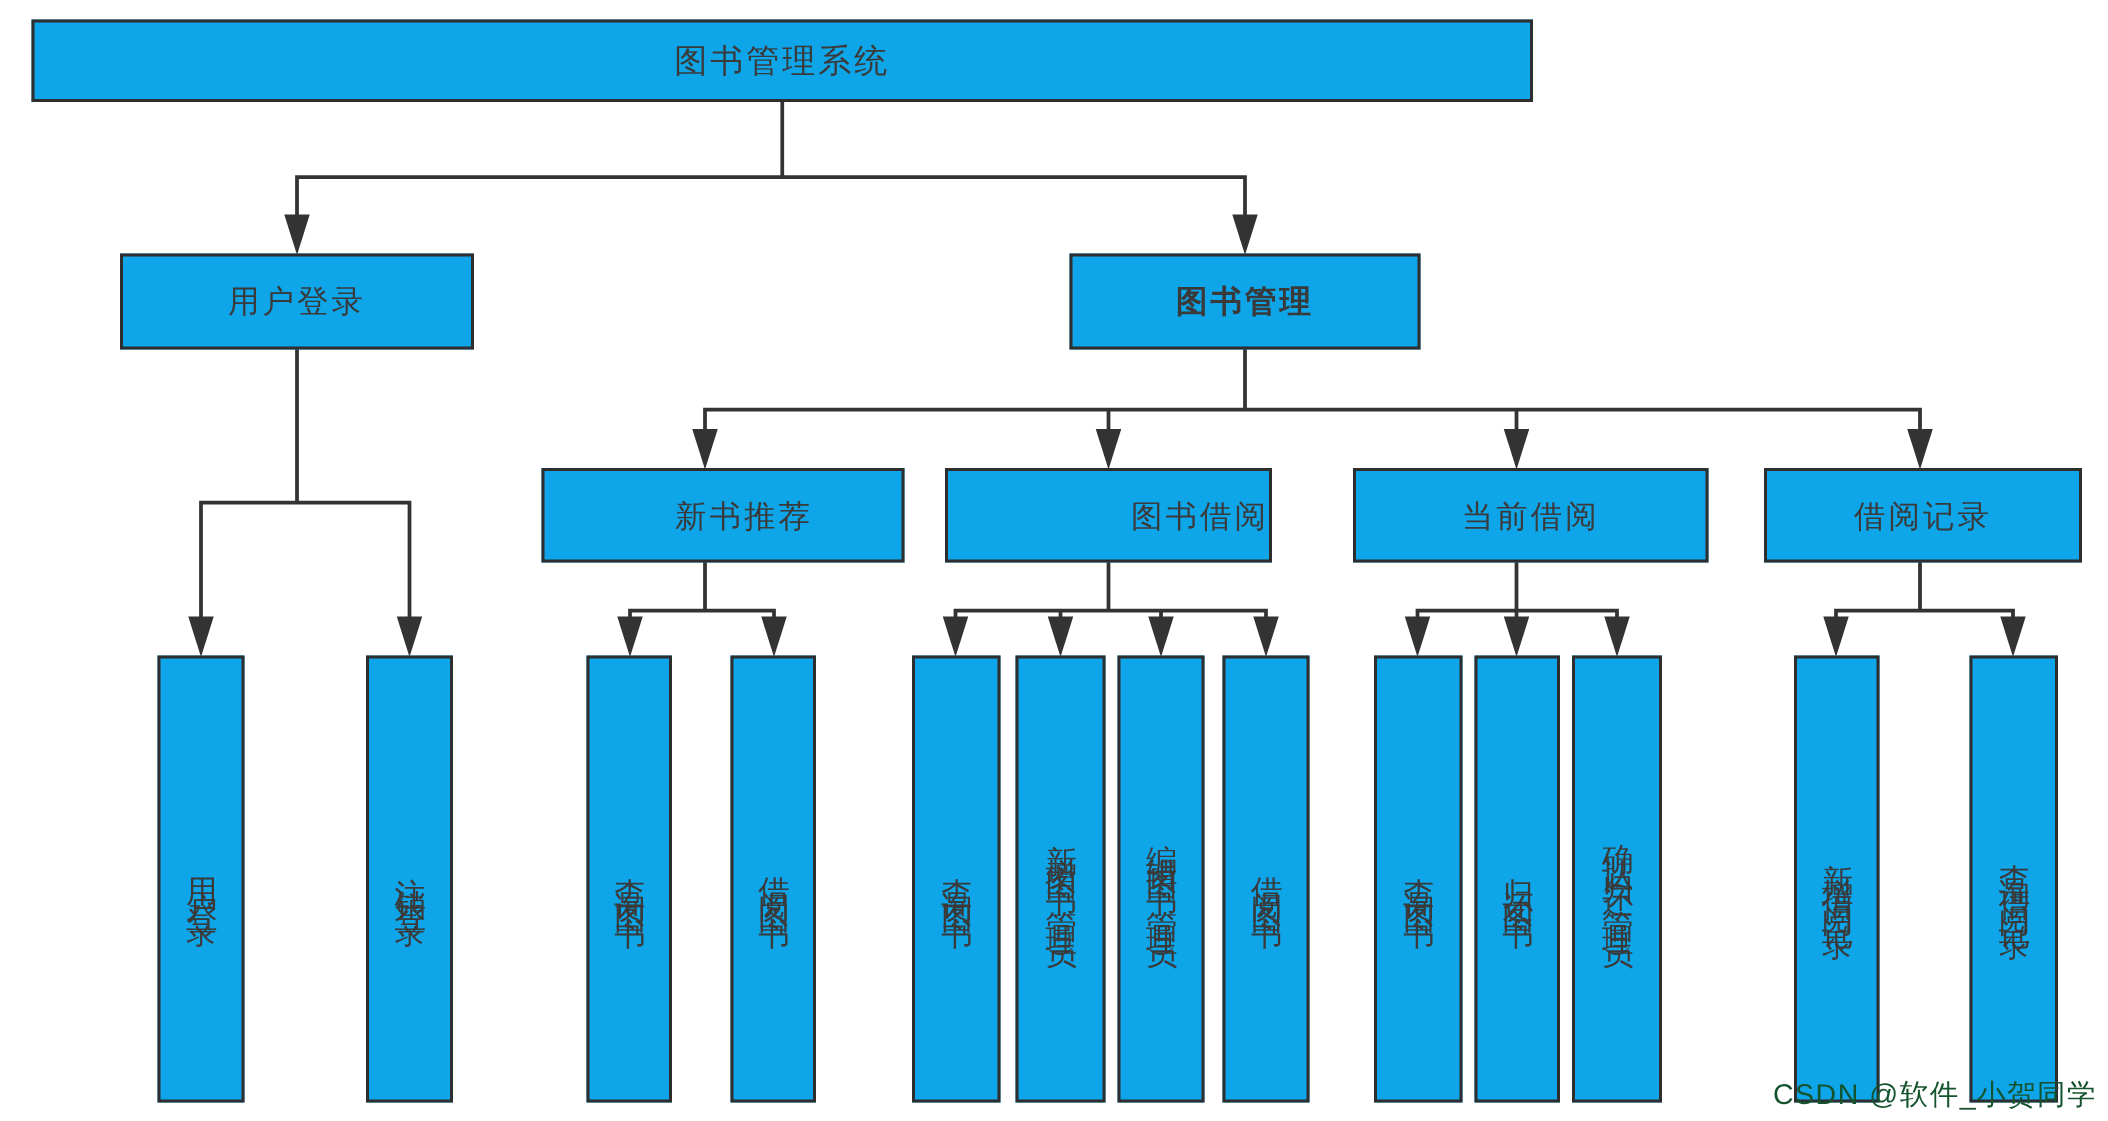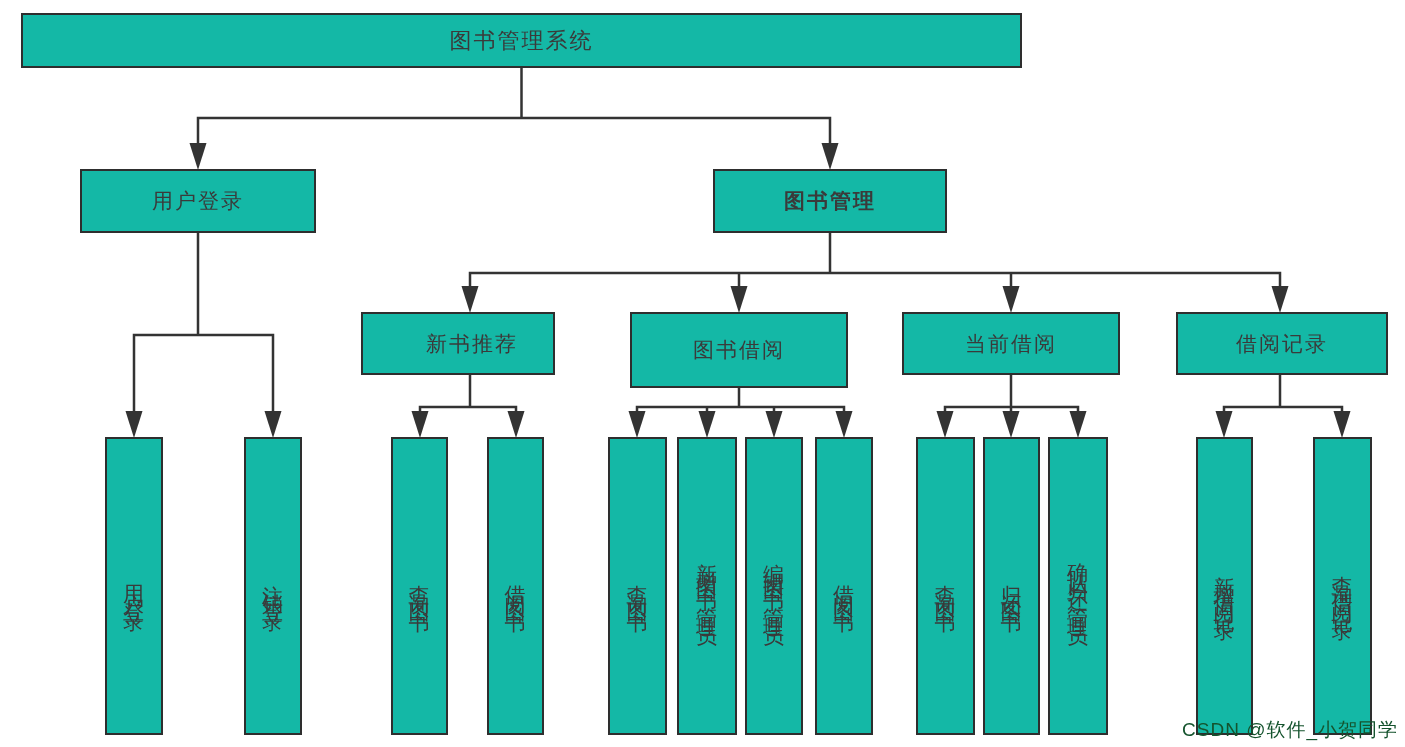--- a/index.html
+++ b/index.html
@@ -3,21 +3,21 @@
 <meta charset="utf-8">
 <style>
   html,body{margin:0;padding:0;}
   body{
     width:1405px;height:747px;position:relative;background:#ffffff;
     font-family:"Liberation Sans", sans-serif;overflow:hidden;
   }
   .stage{position:absolute;left:0;top:0;width:1405px;height:747px;}
   .wires{position:absolute;left:0;top:0;z-index:1;}
   .node{
-    position:absolute;box-sizing:border-box;background:#14b8a6;
+    position:absolute;box-sizing:border-box;background:#0ea5e9;
     border:2.5px solid #2e2e2e;display:flex;align-items:center;justify-content:center;
     z-index:2;color:#3a3a3a;
   }
   .node .lbl{letter-spacing:2px;white-space:nowrap;}
   .h{font-size:21px;}
   .root{font-size:22px;}
   .v{font-size:21px;}
   .v .lbl{
     writing-mode:vertical-lr;text-orientation:mixed;
     letter-spacing:9px;line-height:1;white-space:normal;
@@ -76,27 +76,27 @@
     <span class="lbl">图书管理系统</span>
   </div>
 
   <div class="node h" style="left:80px;top:169px;width:236px;height:64px;">
     <span class="lbl">用户登录</span>
   </div>
   <div class="node h" style="left:713px;top:169px;width:234px;height:64px;font-weight:bold;">
     <span class="lbl">图书管理</span>
   </div>
 
-  <div class="node h" style="left:361px;top:312px;width:194px;height:63px;padding-left:28px;">
+  <div class="node h" style="left:361px;top:312px;width:242px;height:63px;padding-left:28px;">
     <span class="lbl">新书推荐</span>
   </div>
-  <div class="node h" style="left:630px;top:312px;width:218px;height:76px;">
+  <div class="node h" style="left:630px;top:312px;width:218px;height:63px;justify-content:flex-end;">
     <span class="lbl">图书借阅</span>
   </div>
-  <div class="node h" style="left:902px;top:312px;width:218px;height:63px;">
+  <div class="node h" style="left:902px;top:312px;width:237px;height:63px;">
     <span class="lbl">当前借阅</span>
   </div>
   <div class="node h" style="left:1176px;top:312px;width:212px;height:63px;">
     <span class="lbl">借阅记录</span>
   </div>
 
   <div class="node v" style="left:105px;top:437px;width:58px;height:298px;">
     <span class="lbl">用户登录</span>
   </div>
   <div class="node v" style="left:244px;top:437px;width:58px;height:298px;">

